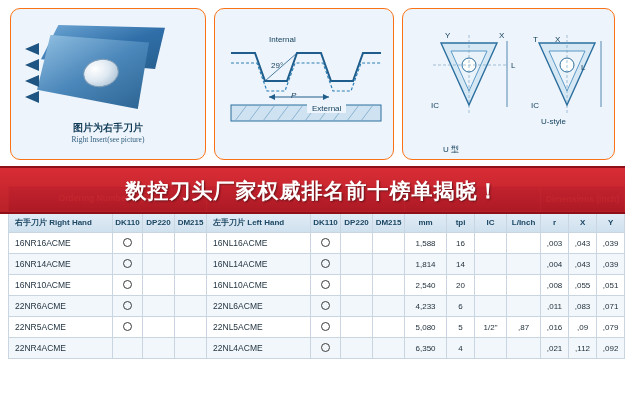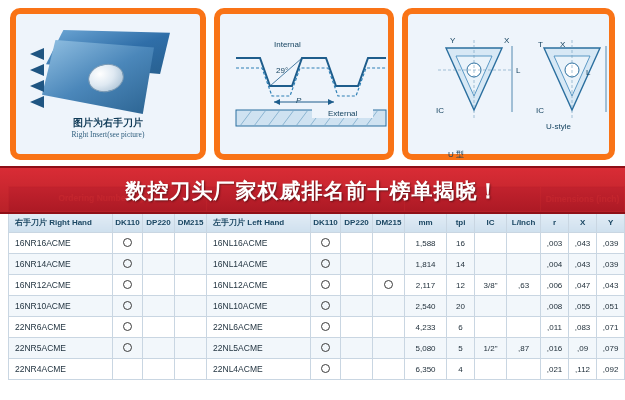--- a/index.html
+++ b/index.html
@@ -15,21 +15,21 @@
   
   .figs{
     display:flex;
     gap:8px;
     padding:8px 10px 0 10px;
     box-sizing:border-box;
     height:160px;
   }
   .fig{
     background:#eef4fb;
-    border:6px solid #f97316;
+    border:1px solid #f97316;
     border-radius:10px;
     position:relative;
     box-sizing:border-box;
   }
   .fig1{width:196px;}
   .fig2{width:180px;}
   .fig3{flex:1;}
 
   
   .insert-body{
@@ -170,21 +170,21 @@
             <line x1="140" y1="102" x2="152" y2="86"></line>
         </g>
 
         <line x1="48" y1="78" x2="108" y2="78" stroke="#1e5d8c" stroke-width="1"></line>
         <polygon points="48,78 54,75 54,81" fill="#1e5d8c"></polygon>
         <polygon points="108,78 102,75 102,81" fill="#1e5d8c"></polygon>
 
         <line x1="44" y1="62" x2="76" y2="34" stroke="#1e5d8c" stroke-width="0.8"></line>
       </svg>
       <div style="position:absolute;left:52px;top:26px;font-size:8px;color:#14425f;background:#eef4fb;padding:0 2px;">Internal</div>
-      <div style="position:absolute;left:92px;top:95px;font-size:8px;color:#14425f;background:#eef4fb;padding:0 16px;">External</div>
+      <div style="position:absolute;left:92px;top:95px;font-size:8px;color:#14425f;background:#eef4fb;padding:0 5px;">External</div>
       <div style="position:absolute;left:28px;top:52px;font-size:8px;color:#14425f;padding-left:28px;">29°</div>
       <div style="position:absolute;left:76px;top:82px;font-size:8px;color:#14425f;font-style:italic;">P</div>
     </div>
 
     <div class="fig fig3">
       <svg class="f3svg" width="210" height="130" viewBox="0 0 210 130">
 
         <polygon points="30,26 86,26 58,88" fill="#d7e8f5" stroke="#2b6f9f" stroke-width="1.4"></polygon>
         <polygon points="40,34 76,34 58,74" fill="#eaf3fa" stroke="#4d90c0" stroke-width="0.9"></polygon>
         <circle cx="58" cy="48" r="7" fill="#ffffff" stroke="#2b6f9f" stroke-width="1"></circle>
@@ -291,37 +291,20 @@
             <td></td>
             <td>1,814</td>
             <td>14</td>
             <td></td>
             <td></td>
             <td>,004</td>
             <td>,043</td>
             <td>,039</td>
           </tr>
           <tr>
-            <td class="lbl">16NR12ACME</td>
-            <td><span class="circ"></span></td>
-            <td></td>
-            <td></td>
-            <td class="lbl">16NL12ACME</td>
-            <td><span class="circ"></span></td>
-            <td></td>
-            <td><span class="circ"></span></td>
-            <td>2,117</td>
-            <td>12</td>
-            <td>3/8"</td>
-            <td>,63</td>
-            <td>,006</td>
-            <td>,047</td>
-            <td>,043</td>
-          </tr>
-          <tr>
             <td class="lbl">16NR10ACME</td>
             <td><span class="circ"></span></td>
             <td></td>
             <td></td>
             <td class="lbl">16NL10ACME</td>
             <td><span class="circ"></span></td>
             <td></td>
             <td></td>
             <td>2,540</td>
             <td>20</td>

